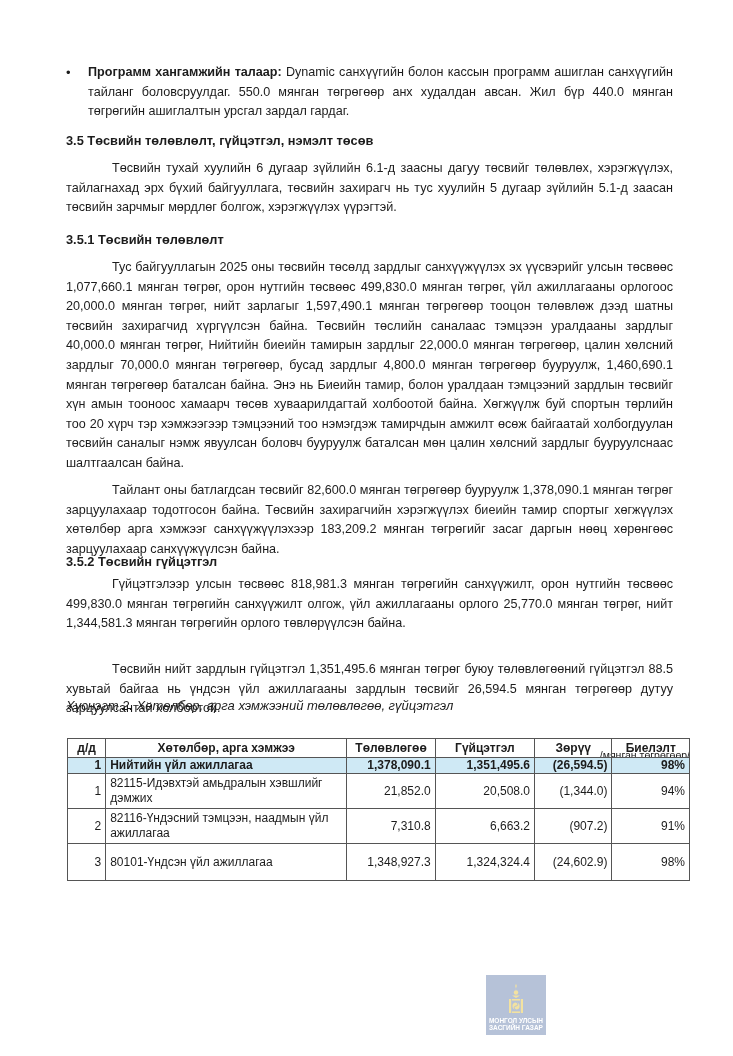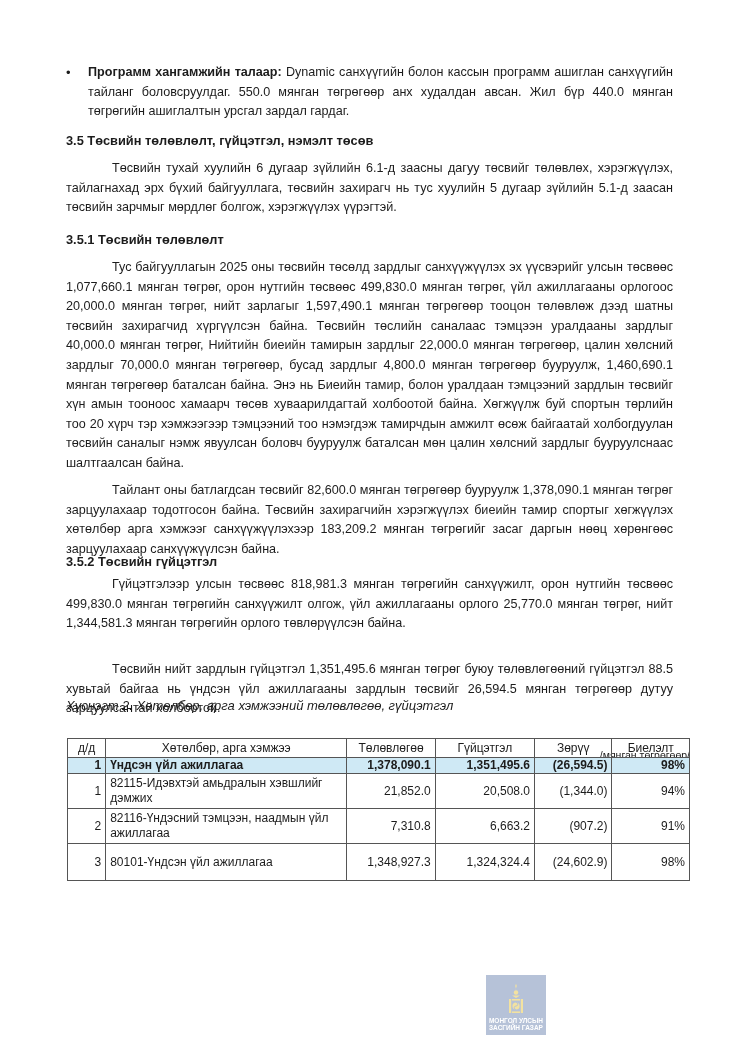--- a/index.html
+++ b/index.html
@@ -20,21 +20,21 @@
     .h { position: absolute; left: 66px; font-weight: bold; font-size: 12.8px; }
     .caption { position: absolute; left: 66px; top: 698px; font-style: italic; font-size: 13px; }
     .unit { position: absolute; right: 43px; top: 749px; font-size: 10.5px; }
     table.t {
       position: absolute; left: 67px; top: 738px; width: 623px;
       border-collapse: collapse; font-size: 12px;
     }
     table.t td, table.t th {
       border: 1px solid #555; padding: 0 4px; line-height: 15px; vertical-align: middle;
     }
-    table.t th { font-weight: normal; text-align: center; height: 18px; }
+    table.t th { font-weight: bold; text-align: center; height: 18px; }
     .row-main { background: #cfe9f5; font-weight: bold; }
     .num { text-align: right; }
     .idx { text-align: right; width: 26px; }
     .col-name { width: 212px; }
     .col-plan { width: 72px; }
     .col-perf { width: 82px; }
     .col-diff { width: 62px; }
     .col-pct { width: 62px; }
     .r2 td { height: 34px; }
     .r3 td { height: 34px; }
@@ -77,21 +77,21 @@
         <th class="col-name">Хөтөлбөр, арга хэмжээ</th>
         <th class="col-plan">Төлөвлөгөө</th>
         <th class="col-perf">Гүйцэтгэл</th>
         <th class="col-diff">Зөрүү</th>
         <th class="col-pct">Биелэлт</th>
       </tr>
     </thead>
     <tbody>
       <tr class="row-main">
         <td class="idx">1</td>
-        <td>Үндсэн үйл ажиллагаа</td>
+        <td>Нийтийн үйл ажиллагаа</td>
         <td class="num">1,378,090.1</td>
         <td class="num">1,351,495.6</td>
         <td class="num">(26,594.5)</td>
         <td class="num">98%</td>
       </tr>
       <tr class="r2">
         <td class="idx">1</td>
         <td>82115-Идэвхтэй амьдралын хэвшлийг дэмжих</td>
         <td class="num">21,852.0</td>
         <td class="num">20,508.0</td>

